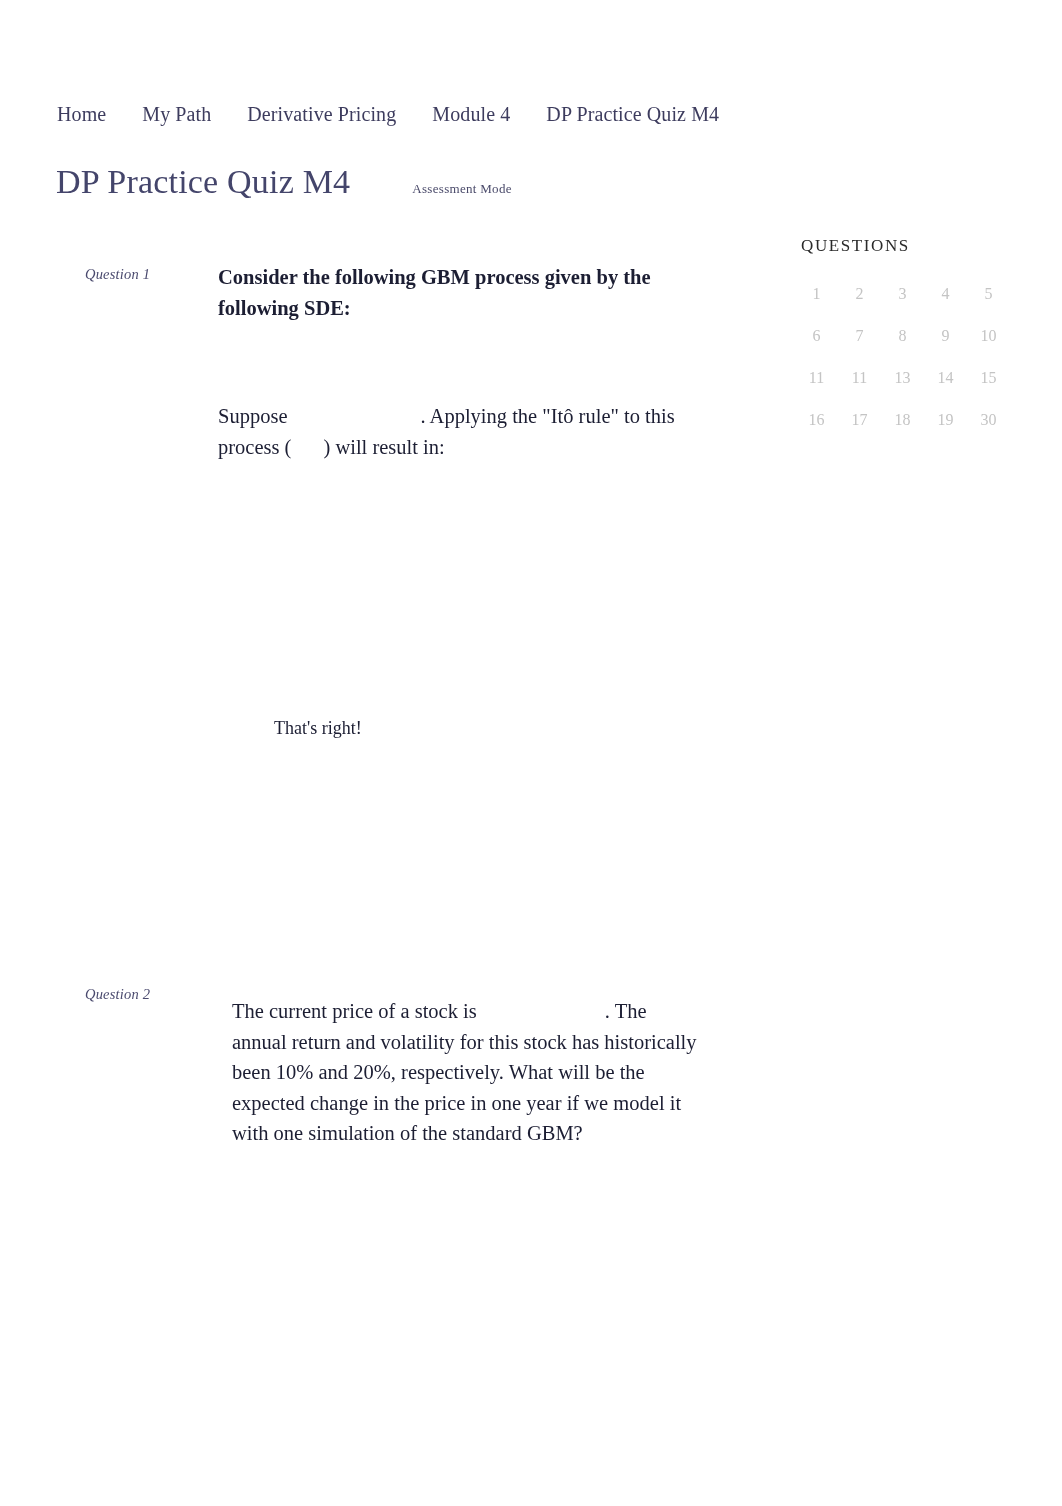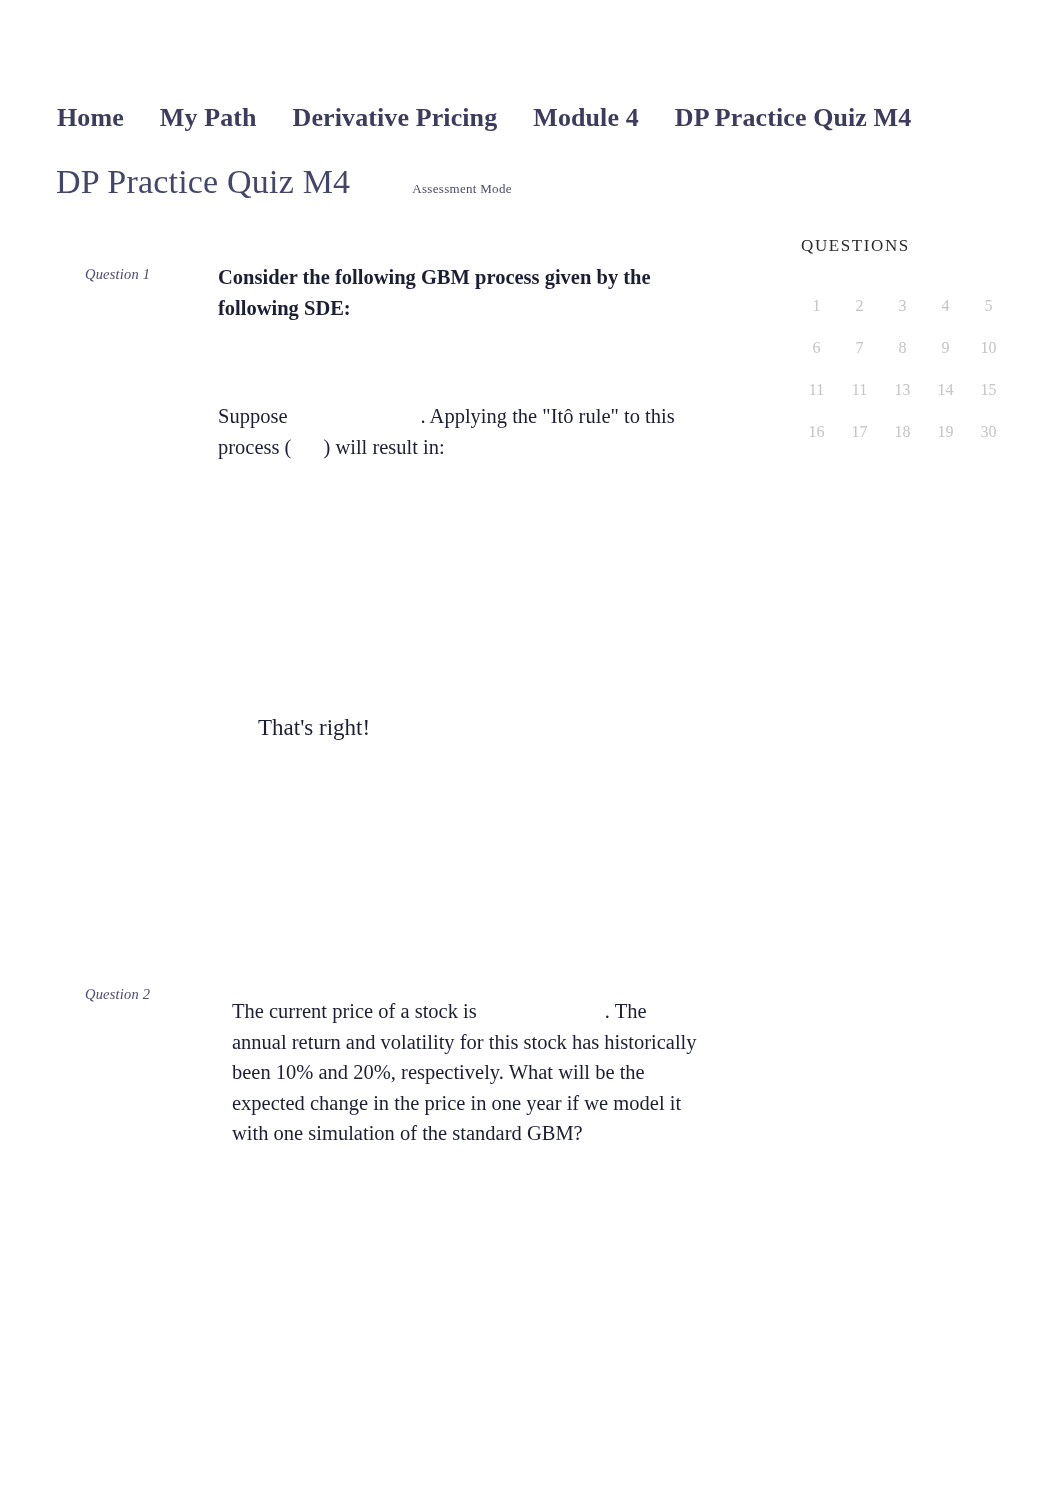--- a/index.html
+++ b/index.html
@@ -19,26 +19,25 @@
   
   .breadcrumb {
     position: absolute;
     left: 57px;
     top: 103px;
     display: flex;
     align-items: baseline;
     white-space: nowrap;
   }
   .crumb {
-    font-size: 26px;
+    font-size: 20px;
     color: #3d3c5e;
     letter-spacing: 0.1px;
     text-decoration: none;
     margin-right: 36px;
-    font-weight: bold;
   }
   .crumb:last-child { margin-right: 0; }
 
   
   .title-row {
     position: absolute;
     left: 56px;
     top: 163px;
     display: flex;
     align-items: baseline;
@@ -62,21 +61,21 @@
   .qpanel {
     position: absolute;
     left: 795px;
     top: 236px;
     width: 215px;
   }
   .qpanel-title {
     font-size: 17px;
     color: #2a2a2a;
     letter-spacing: 1.6px;
-    margin: 0 0 42px 6px;
+    margin: 0 0 30px 6px;
     font-family: Liberation Serif, serif;
   }
   .qgrid {
     display: grid;
     grid-template-columns: repeat(5, 1fr);
     row-gap: 26px;
     column-gap: 0;
   }
   .qnum {
     font-size: 16px;
@@ -134,23 +133,23 @@
     list-style: none;
     padding: 0;
     margin-left: 0;
   }
   .choice {
     height: 52px;
     cursor: pointer;
   }
 
   .feedback {
-    margin-left: 40px;
+    margin-left: 56px;
     margin-top: 6px;
-    font-size: 23px;
+    font-size: 18px;
     line-height: 30.5px;
     color: #1c1e33;
   }
 </style>
 </head>
 <body>
 
 <nav class="breadcrumb">
   <a class="crumb" href="#">Home</a>
   <a class="crumb" href="#">My Path</a>

